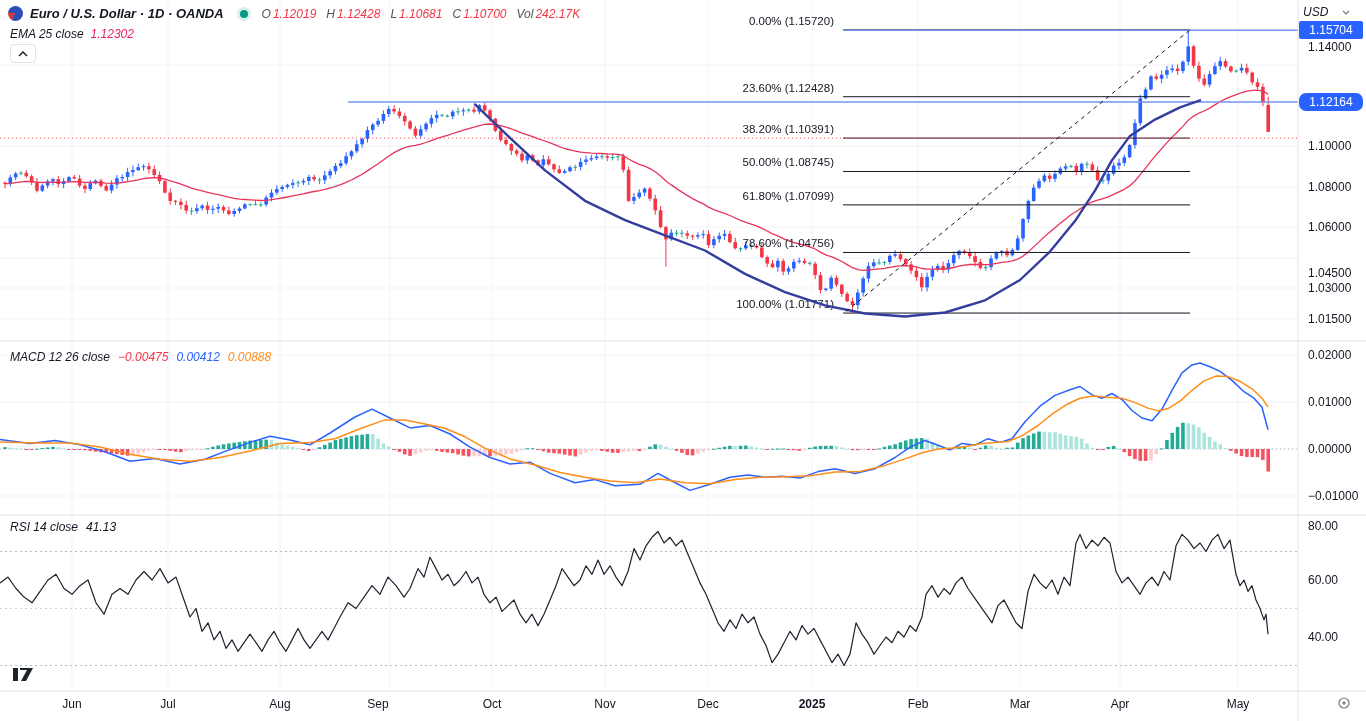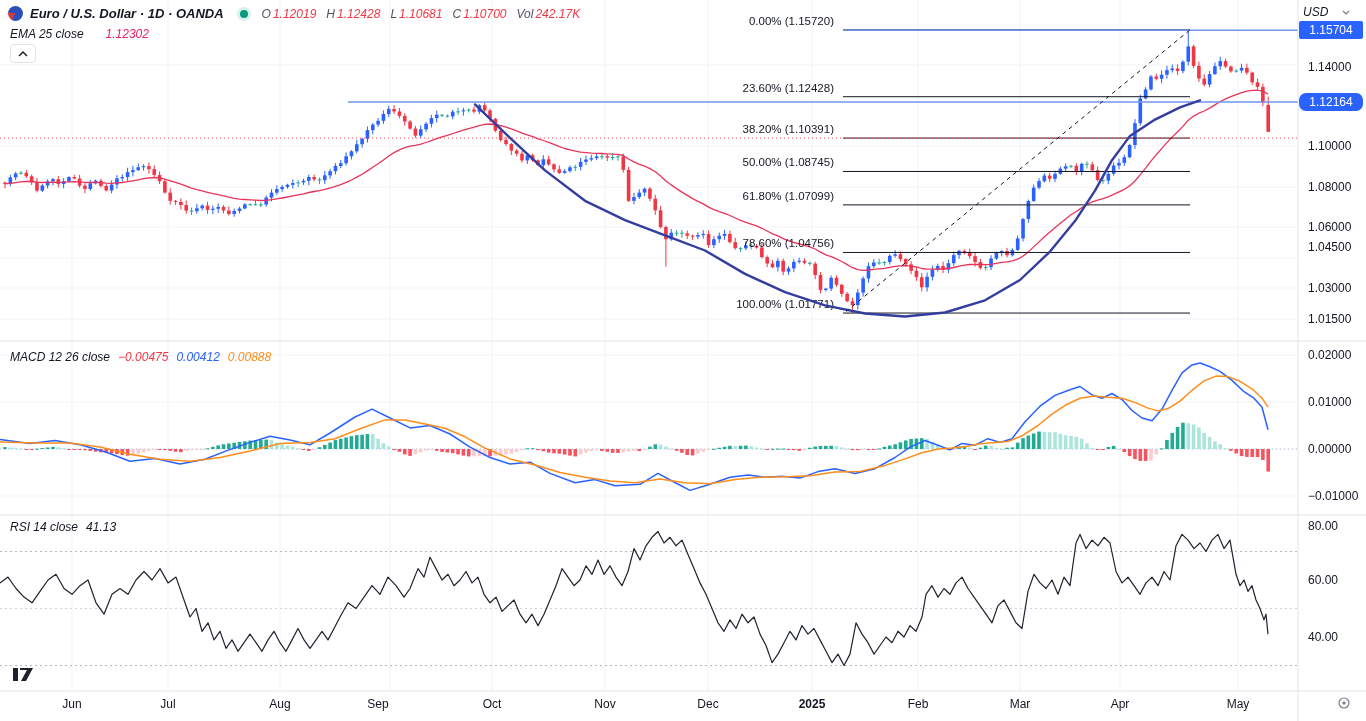--- a/index.html
+++ b/index.html
@@ -7,21 +7,21 @@
   #cv{position:absolute;left:0;top:0;}
   svg{font-family:"Liberation Sans",sans-serif;}
   .overlay{position:absolute;white-space:nowrap;font-style:italic;}
   .hdr-row1{left:8px;top:6px;display:flex;align-items:center;font-size:13px;}
   .pair-icon{width:15px;height:15px;border-radius:50%;background:conic-gradient(from 210deg,#cf3a45 0 70deg,#2a4fb8 70deg 360deg);margin-right:7px;flex:0 0 auto;}
   .sym-title{font-weight:600;color:#131722;}
   .status-dot{width:8px;height:8px;border-radius:50%;background:#089981;box-shadow:0 0 0 3px rgba(8,153,129,.15);margin:0 14px 0 16px;}
   .ohlc{display:flex;gap:2px;font-size:12px;align-items:center;}
   .ohlc .lbl{color:#50535e;margin-left:8px;}
   .ohlc .val{color:#f23645;}
-  .hdr-row2{left:10px;top:27px;font-size:12px;display:flex;gap:22px;align-items:center;}
+  .hdr-row2{left:10px;top:27px;font-size:12px;display:flex;gap:7px;align-items:center;}
   .hdr-row2 .ema-val{color:#e91e63;}
   .collapse-btn{left:10px;top:44px;width:24px;height:17px;border:1px solid #e0e3eb;border-radius:4px;background:#fff;display:flex;align-items:center;justify-content:center;cursor:pointer;}
   .pane-legend{font-size:12px;display:flex;gap:8px;align-items:center;}
   #macd-legend{left:10px;top:350px;}
   #rsi-legend{left:10px;top:520px;}
   .mut{color:#131722;}
   .v-red{color:#f23645;} .v-blue{color:#2962ff;} .v-orm{color:#ff8d1a;}
   .usd-btn{left:1303px;top:5px;font-size:12px;color:#131722;display:flex;align-items:center;gap:14px;cursor:pointer;}
   .tick{position:absolute;left:1308px;font-size:12px;color:#131722;height:14px;line-height:14px;}
   .badge{position:absolute;left:1299px;width:64px;height:18px;background:#2962ff;color:#fff;font-size:12px;line-height:18px;text-align:center;border-radius:2px;}
@@ -850,25 +850,25 @@
     <span>USD</span>
     <svg width="8" height="5">
         <polyline points="1,1 4,4 7,1" fill="none" stroke="#787b86" stroke-width="1.2"></polyline>
       </svg>
   </div>
 
   <div id="badge0" class="badge" style="top: 21px;">1.15704</div>
   <div id="badge1" class="badge" style="top: 93px; border-radius: 7px;">1.12164</div>
 
   <div id="price-axis">
-      <div class="tick" style="top: 60px; text-align: right;">1.14000</div>
+      <div class="tick" style="top: 40px; text-align: right;">1.14000</div>
       <div class="tick" style="top: 139px;">1.10000</div>
       <div class="tick" style="top: 180px;">1.08000</div>
       <div class="tick" style="top: 220px;">1.06000</div>
-      <div class="tick" style="top: 240px;">1.04500</div>
+      <div class="tick" style="top: 266px;">1.04500</div>
       <div class="tick" style="top: 281px;">1.03000</div>
       <div class="tick" style="top: 312px;">1.01500</div>
       <div class="tick" style="top: 348px;">0.02000</div>
       <div class="tick" style="top: 395px; text-align: right;">0.01000</div>
       <div class="tick" style="top: 442px;">0.00000</div>
       <div class="tick" style="top: 489px;">−0.01000</div>
       <div class="tick" style="top: 511px; margin-top: 8px;">80.00</div>
       <div class="tick" style="top: 573px;">60.00</div>
       <div class="tick" style="top: 630px;">40.00</div>
     </div>

